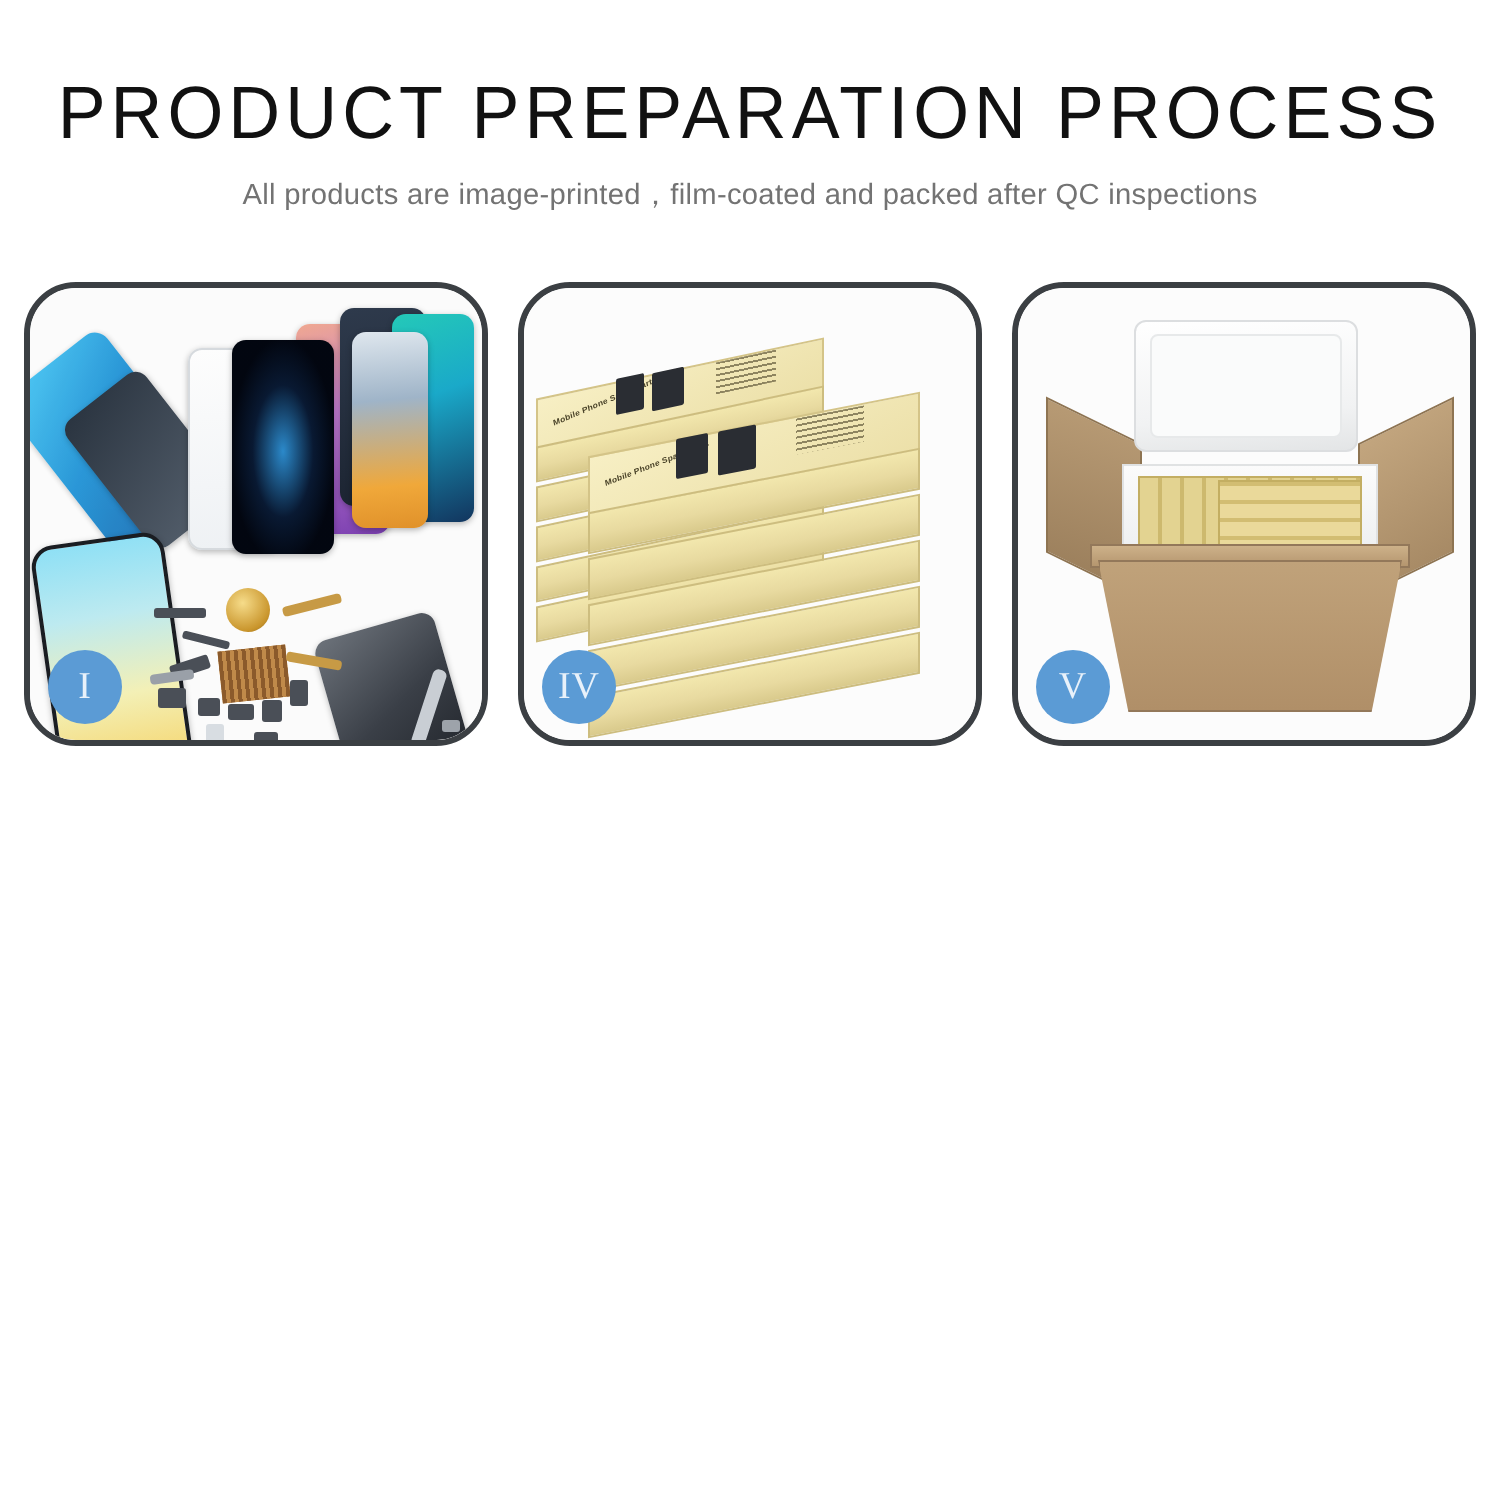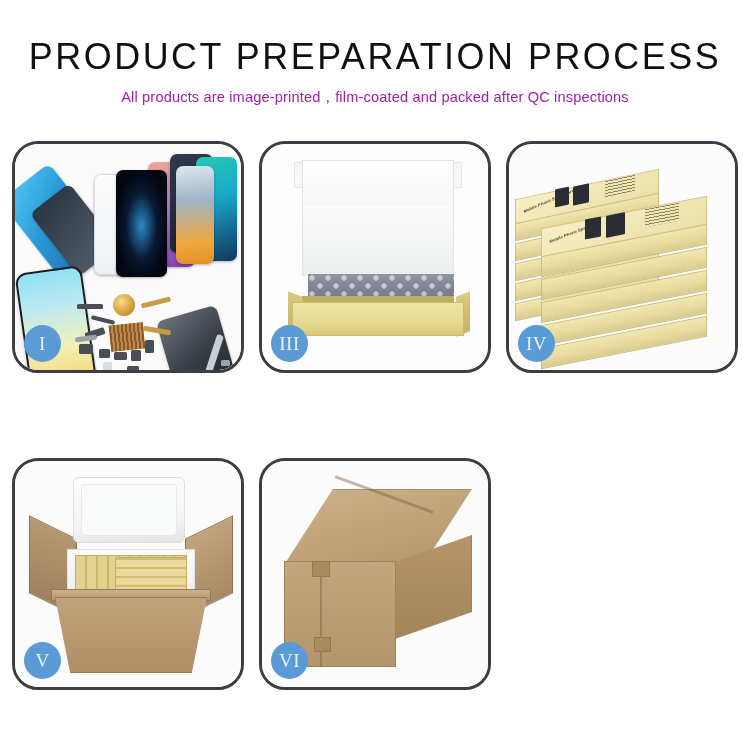--- a/index.html
+++ b/index.html
@@ -25,21 +25,21 @@
     line-height: 1.05;
     transform: scaleX(0.97);
     white-space: nowrap;
   }
 
   .sub-title {
     margin-top: 11px;
     font-family: "Liberation Sans", sans-serif;
     font-size: 14.6px;
     font-weight: 400;
-    color: #a21caf;
+    color: #737373;
     letter-spacing: 0.15px;
     white-space: nowrap;
   }
 
   
   .grid {
     position: absolute;
     top: 141px;
     left: 12px;
     width: 726px;
@@ -430,34 +430,20 @@
       <div class="flex-cable" style="left:128px; top:184px; width:28px; transform:rotate(10deg);"></div>
       <div class="flex-cable" style="left:60px; top:192px; width:22px; background:#9aa0a8; transform:rotate(-8deg);"></div>
 
       <div class="part" style="left:196px; top:190px; width:7px; height:40px; background:#c9ced4; transform:rotate(18deg); border-radius:3px;"></div>
       <div class="part" style="left:206px; top:216px; width:9px; height:6px; background:#9da3aa;"></div>
     </div>
     <div class="badge">I</div>
   </div>
 
 
-  <div class="card">
-    <div class="card-inner p3">
-      <div class="b3-lid-tab-l"></div>
-      <div class="b3-lid-tab-r"></div>
-      <div class="b3-lid"></div>
-      <div class="b3-foam"></div>
-      <div class="b3-wrap"></div>
-      <div class="b3-inner-edge"></div>
-      <div class="b3-side-l"></div>
-      <div class="b3-side-r"></div>
-      <div class="b3-front"></div>
-    </div>
-    <div class="badge">III</div>
-  </div>
 
   <div class="card">
     <div class="card-inner p4">
 
       <div class="stack-top" style="left:6px; top:40px; width:144px; height:26px; transform:skewY(-12deg);"></div>
       <div class="lbl" style="left:14px; top:54px; transform:skewY(-12deg) rotate(-12deg);">Mobile Phone Spare Parts</div>
       <div class="lbl-img" style="left:46px; top:44px; width:14px; height:18px; transform:skewY(-12deg);"></div>
       <div class="lbl-img" style="left:64px; top:41px; width:16px; height:19px; transform:skewY(-12deg);"></div>
       <div class="lbl-lines" style="left:96px; top:34px; transform:skewY(-12deg);"></div>
 
@@ -490,26 +476,14 @@
       <div class="c5-foam-lid-in"></div>
       <div class="c5-foam-box"></div>
       <div class="c5-items"></div>
       <div class="c5-items2"></div>
       <div class="c5-rim"></div>
       <div class="c5-body"></div>
     </div>
     <div class="badge">V</div>
   </div>
 
-  <div class="card">
-    <div class="card-inner p6">
-      <div class="c6-top"></div>
-      <div class="c6-seam" style="left:70px; top:32px; width:104px; height:3px; transform:rotate(20deg);"></div>
-      <div class="c6-side"></div>
-      <div class="c6-front"></div>
-      <div class="c6-seam" style="left:58px; top:100px; width:2px; height:106px;"></div>
-      <div class="c6-tape" style="left:50px; top:100px; width:18px; height:16px;"></div>
-      <div class="c6-tape" style="left:52px; top:176px; width:17px; height:15px;"></div>
-    </div>
-    <div class="badge">VI</div>
-  </div>
 
 </div>
 
 </body></html>

